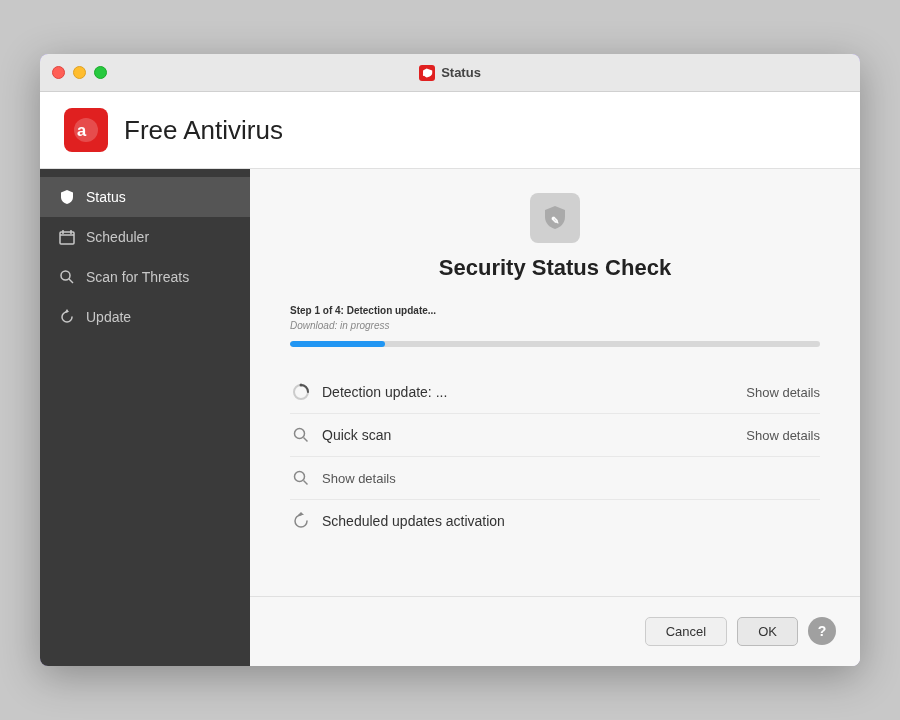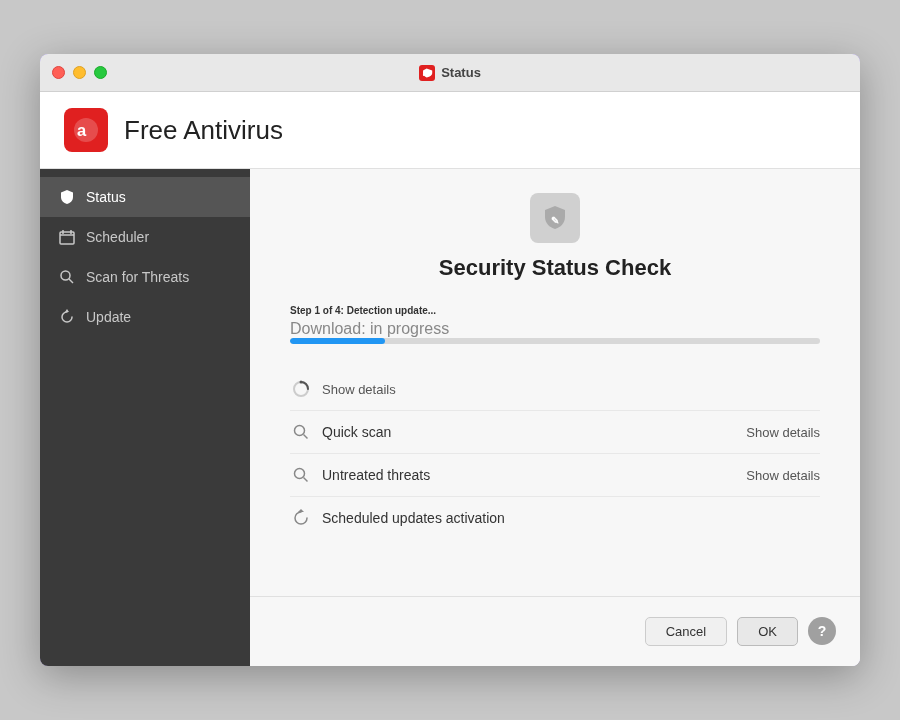--- a/index.html
+++ b/index.html
@@ -155,23 +155,24 @@
       color: #222;
       margin-bottom: 24px;
     }
     .step-label {
       font-size: 10px;
       font-weight: 600;
       color: #333;
       margin-bottom: 4px;
     }
     .step-sublabel {
-      font-size: 16px;
+      font-size: 10px;
       color: #888;
-      margin-bottom: 0;
+      margin-bottom: 10px;
+      font-style: italic;
     }
     .step-sublabel span {
       color: #888;
     }
     .progress-bar-bg {
       height: 6px;
       background: #d8d8d8;
       border-radius: 3px;
       margin-bottom: 24px;
       position: relative;
@@ -370,20 +371,21 @@
         <div class="task-list">
 
           <div class="task-row">
             <div class="task-icon">
               <svg class="spin-icon" width="18" height="18" viewBox="0 0 18 18" fill="none">
                 <circle cx="9" cy="9" r="7" stroke="#ccc" stroke-width="2"></circle>
                 <path d="M9 2 A7 7 0 0 1 16 9" stroke="#555" stroke-width="2" stroke-linecap="round"></path>
                 <circle cx="9" cy="2" r="1.5" fill="#555"></circle>
               </svg>
             </div>
+            <span class="task-label">Detection update: ...</span>
             <a class="task-link">Show details</a>
           </div>
 
           <div class="task-row">
             <div class="task-icon">
               <svg width="18" height="18" viewBox="0 0 18 18" fill="none" stroke="#888" stroke-width="1.5">
                 <circle cx="7.5" cy="7.5" r="5"></circle>
                 <line x1="11.5" y1="11.5" x2="15.5" y2="15.5"></line>
               </svg>
             </div>
@@ -391,21 +393,20 @@
             <a class="task-link">Show details</a>
           </div>
 
           <div class="task-row">
             <div class="task-icon">
               <svg width="18" height="18" viewBox="0 0 18 18" fill="none" stroke="#888" stroke-width="1.5">
                 <circle cx="7.5" cy="7.5" r="5"></circle>
                 <line x1="11.5" y1="11.5" x2="15.5" y2="15.5"></line>
               </svg>
             </div>
-            <span class="task-label">Untreated threats</span>
             <a class="task-link">Show details</a>
           </div>
 
           <div class="task-row">
             <div class="task-icon">
               <svg width="18" height="18" viewBox="0 0 18 18" fill="none" stroke="#888" stroke-width="1.5">
                 <path d="M15 9A6 6 0 1 1 9 3" stroke-linecap="round"></path>
                 <polyline points="9,0 12,3 6,3" fill="#888" stroke="none"></polyline>
               </svg>
             </div>

